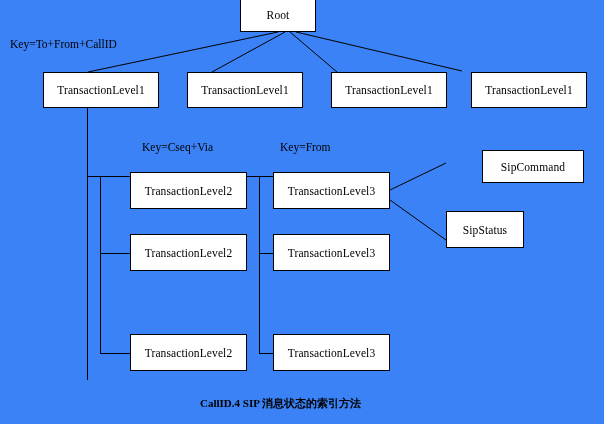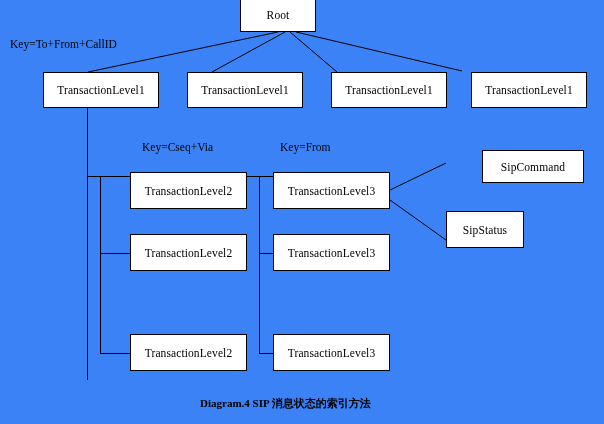--- a/index.html
+++ b/index.html
@@ -140,15 +140,15 @@
     <span>TransactionLevel3</span>
   </div>
 
   <div class="node" style="left:446px; top:150px; width:102px; height:33px;margin-left:36px;">
     <span>SipCommand</span>
   </div>
   <div class="node" style="left:446px; top:211px; width:78px; height:37px;">
     <span>SipStatus</span>
   </div>
 
-  <div class="caption" style="left:200px; top:396px;">Diagram.4 SIP 消息状态的索引方法</div>
+  <div class="caption" style="left:200px; top:396px;">CallID.4 SIP 消息状态的索引方法</div>
 
 </div>
 
 </body></html>

